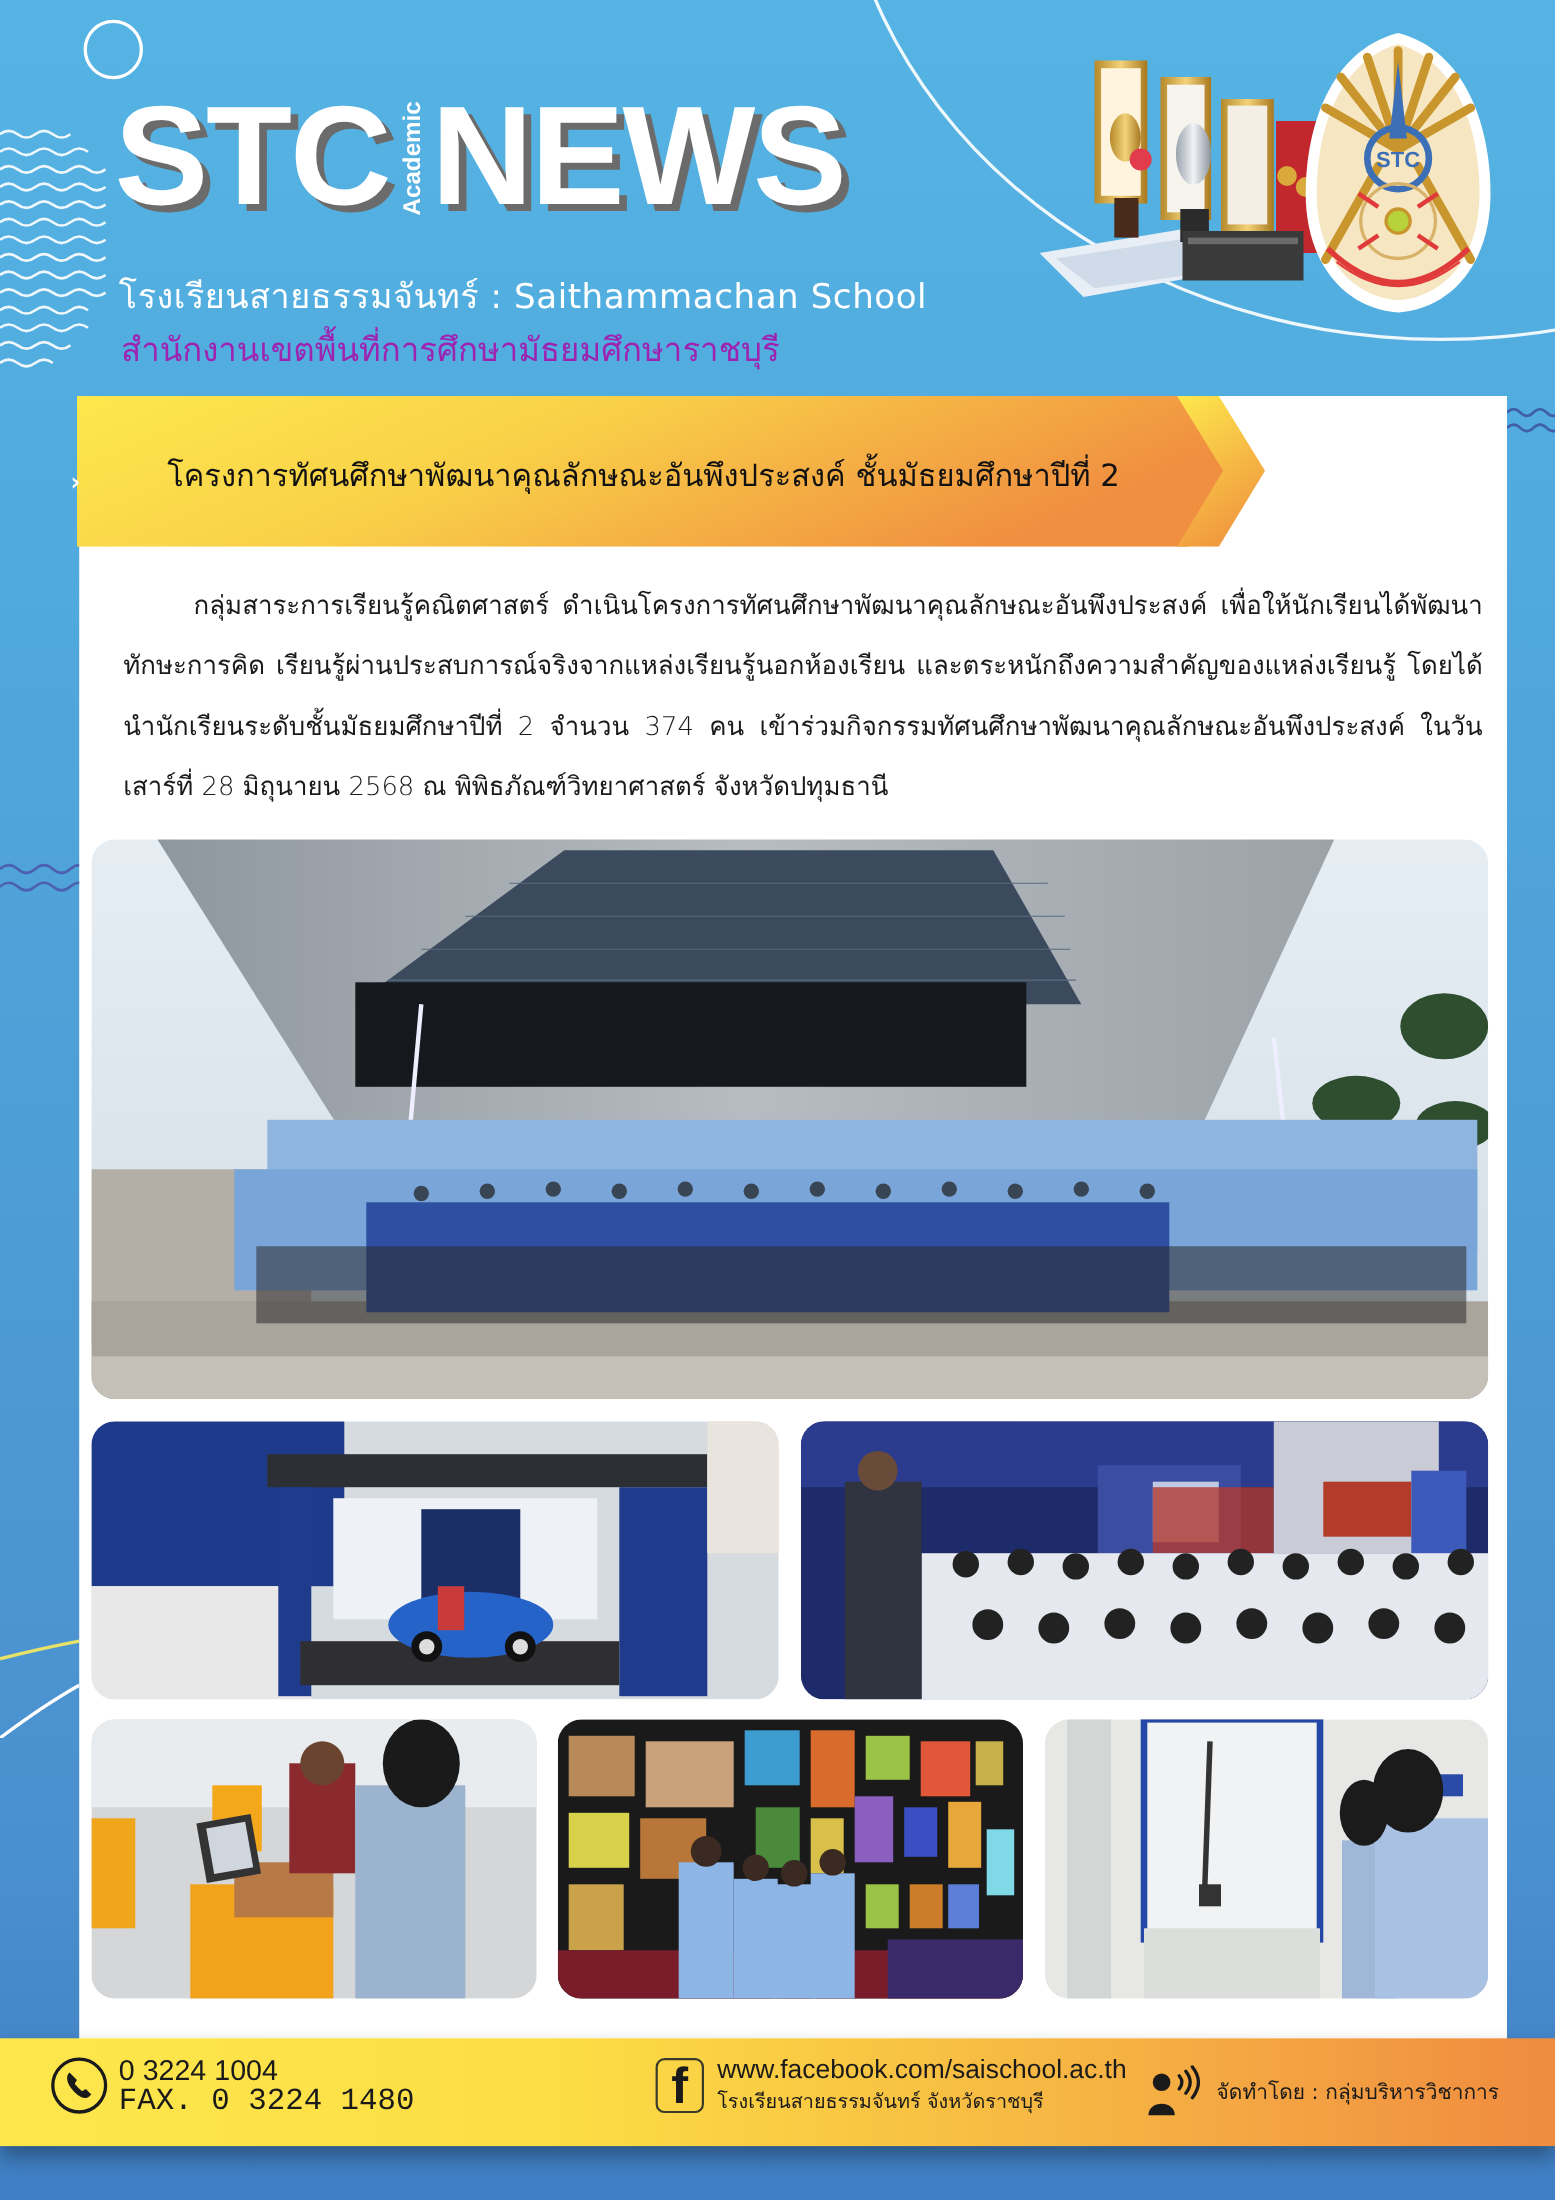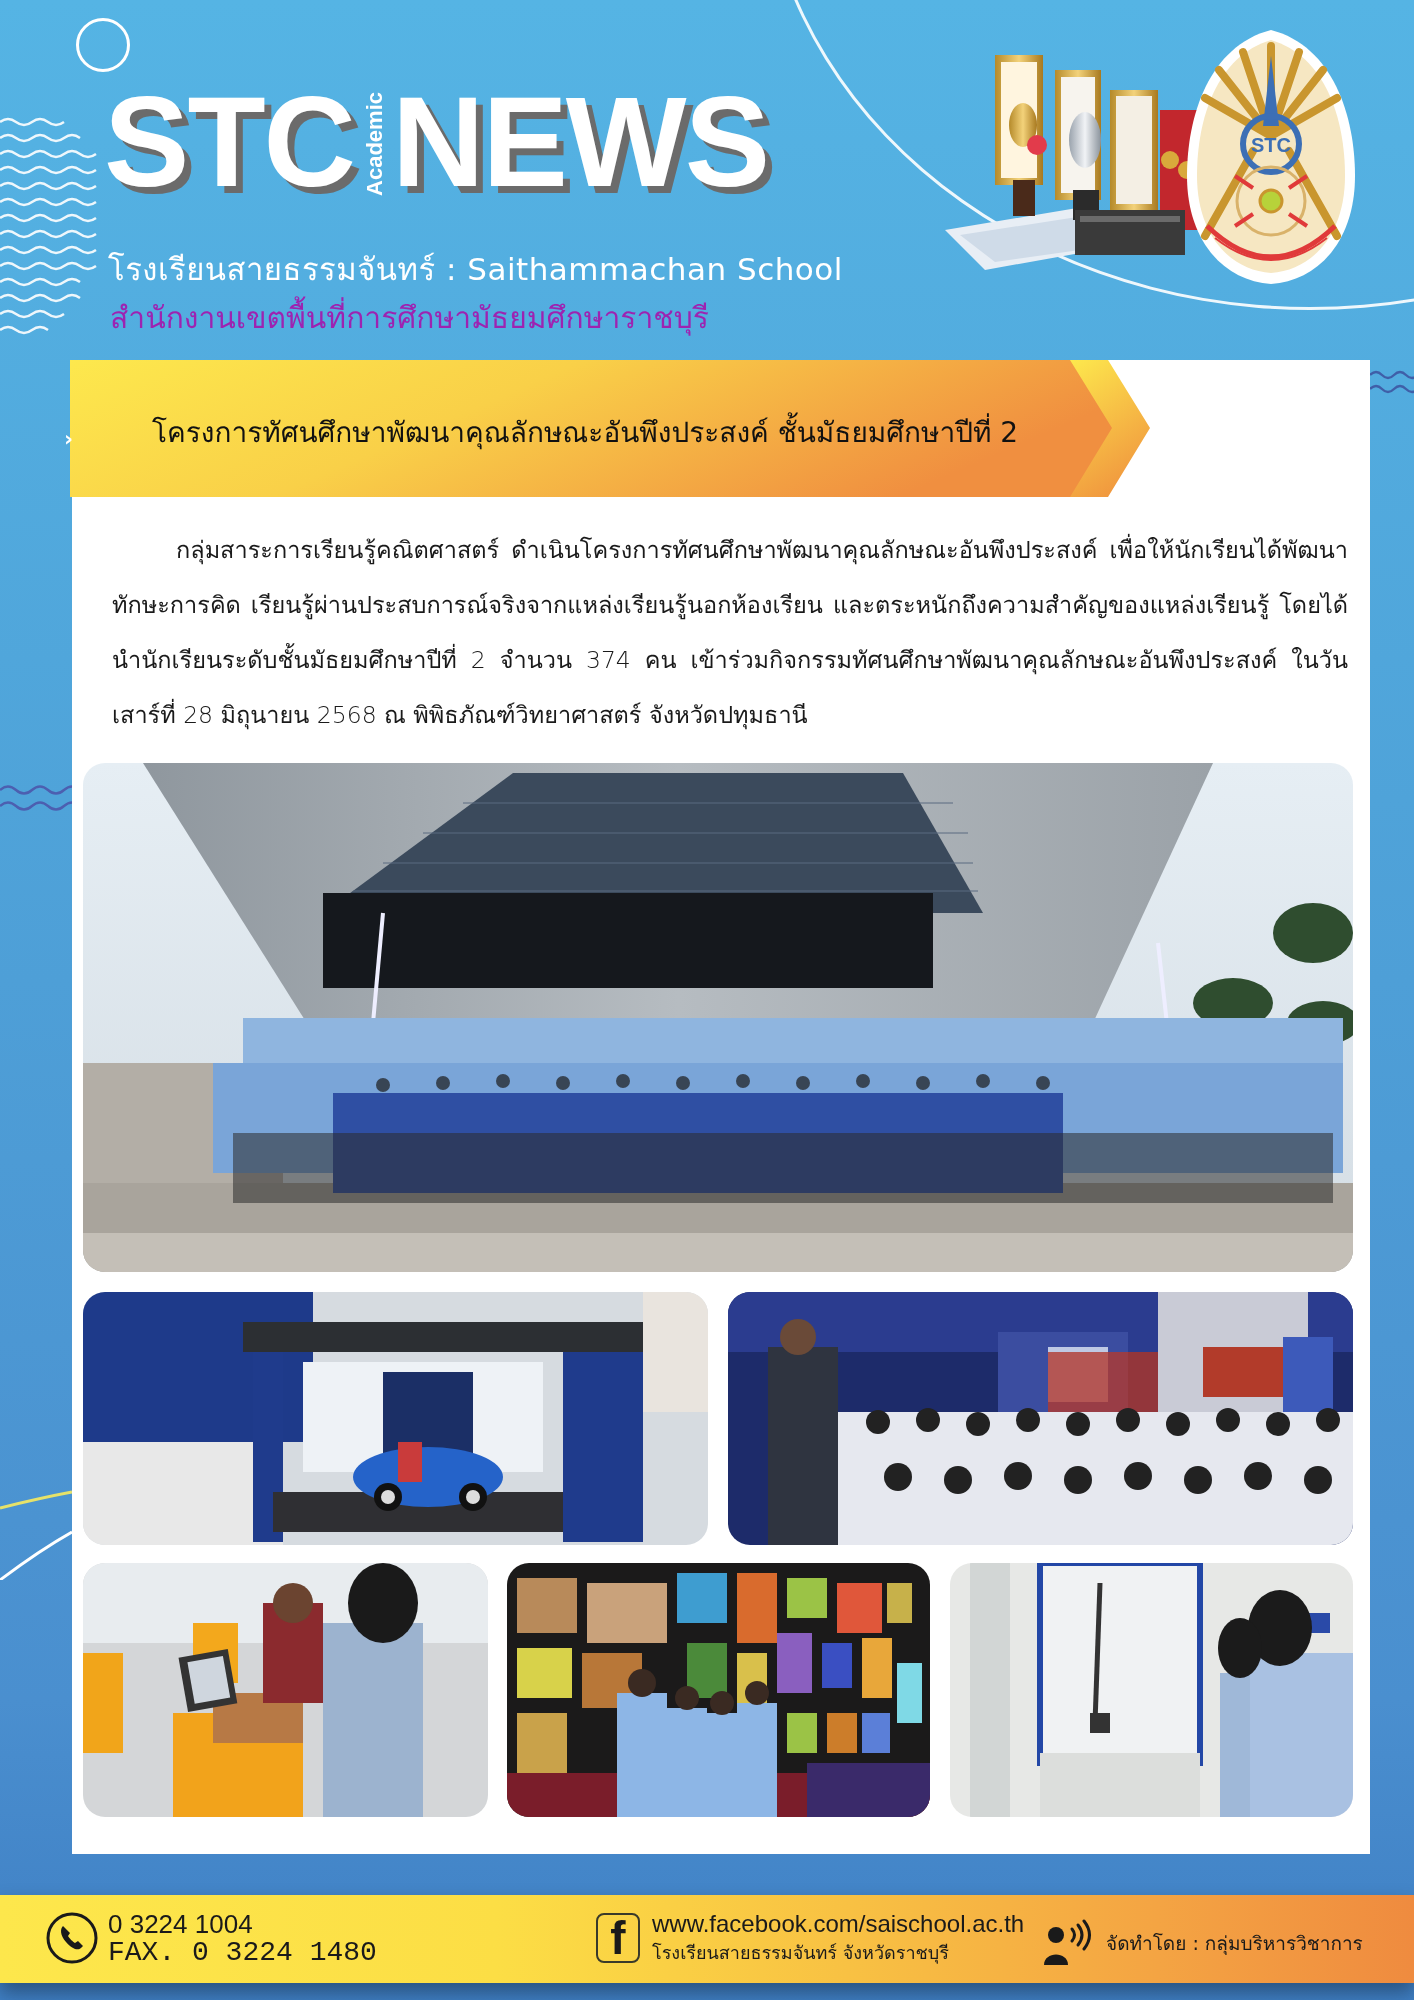--- a/index.html
+++ b/index.html
@@ -74,21 +74,21 @@
     color: #1a1a1a; text-align: justify; text-indent: 64px;
     font-weight: 300;
   }
 
   
   .photo { overflow: hidden; border-radius: 22px; }
   .photo svg { display: block; width: 100%; height: 100%; }
 
   
   .footer {
-    left: 0; top: 1895px; width: 1414px; height: 88px;
+    left: 0; top: 1853px; width: 1414px; height: 98px;
     background: linear-gradient(90deg, #fde74c 0%, #fcde45 35%, #f8c143 60%, #f4a443 82%, #ef8b3f 100%);
     box-shadow: 0 10px 18px rgba(0,0,0,0.35);
     display: flex; align-items: center;
   }
   .f-item { display: flex; align-items: center; position: absolute; color: #1a1a1a; }
   .f-phone { left: 44px; top: 14px; }
   .f-web { left: 306px; top: 24px; }
   .f-fb { left: 596px; top: 14px; }
   .f-credit { left: 1042px; top: 24px; }
   .f-line1 { font-family: "Liberation Sans", sans-serif; font-size: 26px; line-height: 30px; }

